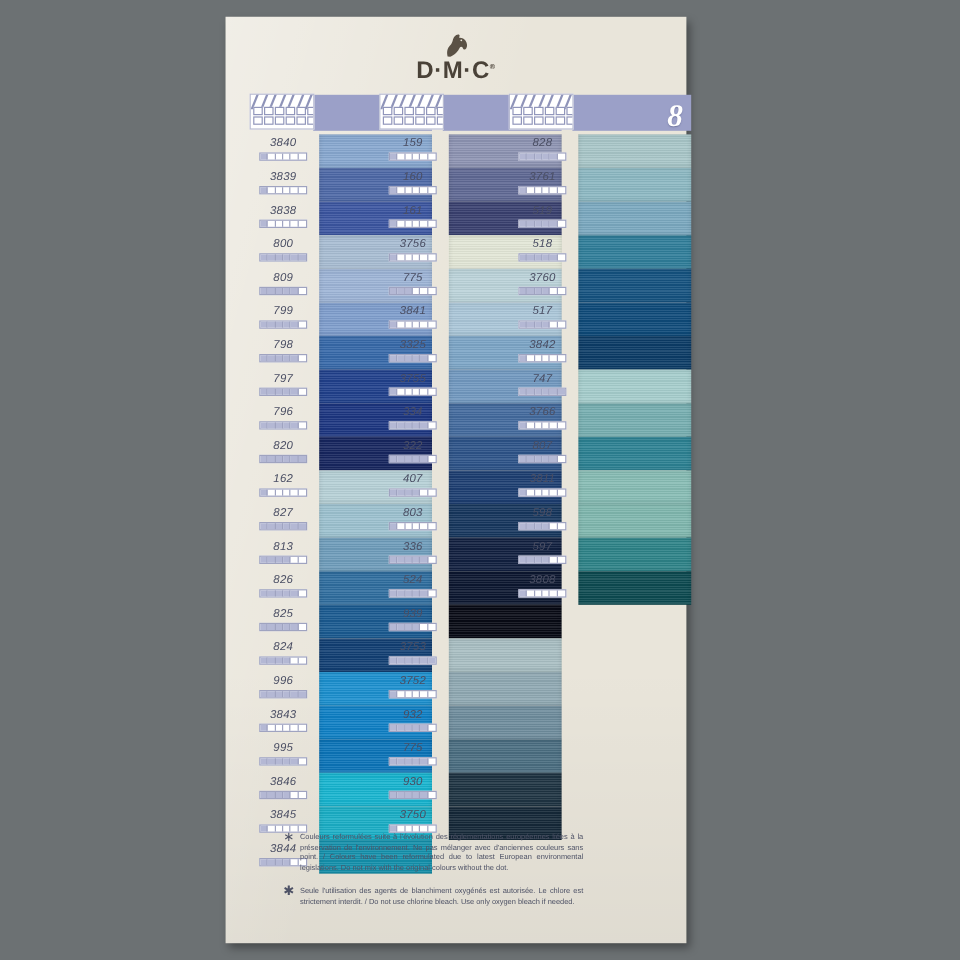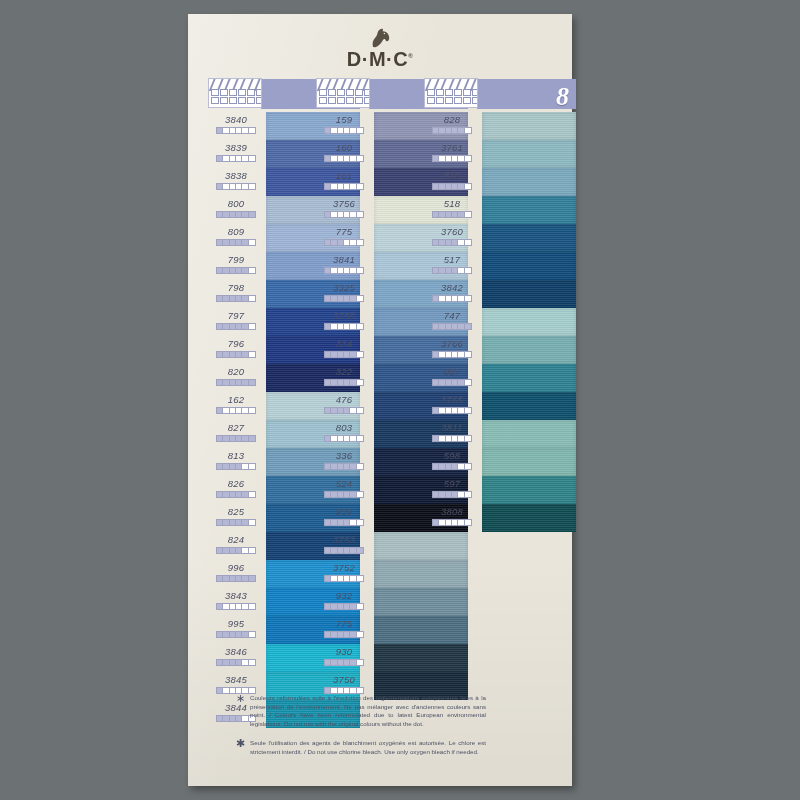--- a/index.html
+++ b/index.html
@@ -736,21 +736,21 @@
               <b class="on"></b>
               <b class="on"></b>
               <b class="on"></b>
               <b></b>
             </div>
           </div>
           <div class="swatch" style="background: rgb(45, 83, 136);"></div>
         </div>
         <div class="row">
           <div class="row-label">
-            <span class="code">476</span>
+            <span class="code">407</span>
             <div class="meter">
               <b class="on"></b>
               <b class="on"></b>
               <b class="on"></b>
               <b class="on"></b>
               <b></b>
               <b></b>
             </div>
           </div>
           <div class="swatch" style="background: rgb(29, 62, 113);"></div>
@@ -1064,34 +1064,20 @@
               <b class="on"></b>
               <b class="on"></b>
               <b class="on"></b>
               <b></b>
             </div>
           </div>
           <div class="swatch" style="background: rgb(44, 129, 146);"></div>
         </div>
         <div class="row">
           <div class="row-label">
-            <span class="code">3765</span>
-            <div class="meter">
-              <b class="on"></b>
-              <b></b>
-              <b></b>
-              <b></b>
-              <b></b>
-              <b></b>
-            </div>
-          </div>
-          <div class="swatch" style="background: rgb(12, 78, 107);"></div>
-        </div>
-        <div class="row">
-          <div class="row-label">
             <span class="code">3811</span>
             <div class="meter">
               <b class="on"></b>
               <b></b>
               <b></b>
               <b></b>
               <b></b>
               <b></b>
             </div>
           </div>

